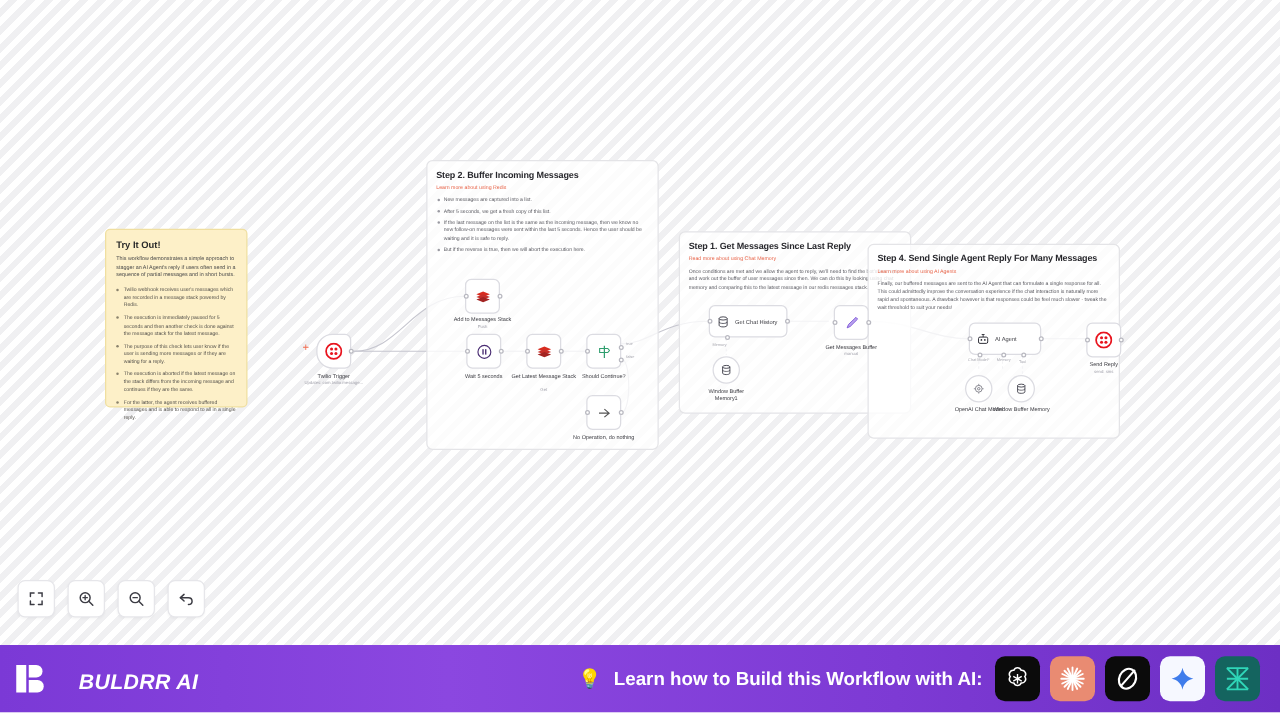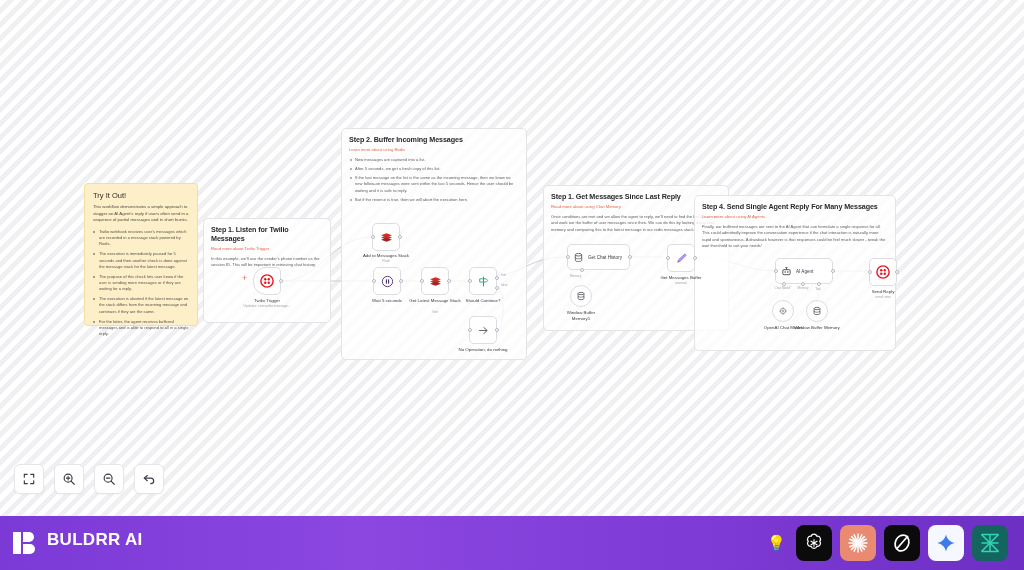--- a/index.html
+++ b/index.html
@@ -27,21 +27,21 @@
   .sticky {
     position: absolute;
     background: #fdf0c8;
     border: 1px solid #f0dfa0;
     border-radius: 4px;
     padding: 7px 8px;
     color: #3a3a3a;
   }
   .sticky h3 {
     font-size: 7.5px;
-    font-weight: 400;
+    font-weight: 700;
     color: #2b2b2b;
     margin-bottom: 4px;
   }
   .sticky p {
     font-size: 4.3px;
     line-height: 1.55;
     color: #4a4a4a;
     margin-bottom: 5px;
   }
   .sticky ul { list-style: none; }
@@ -206,22 +206,23 @@
     left: 0; bottom: 0;
     width: 1024px; height: 54px;
     background: linear-gradient(90deg, #7b39d6 0%, #8b47e0 35%, #7d3ad4 70%, #6d2fc4 100%);
     display: flex;
     align-items: center;
     justify-content: space-between;
     padding: 0 12px;
   }
   .brand {
     display: flex;
-    align-items: flex-start;
-    gap: 9px;
+    align-items: flex-end;
+    gap: 25px;
+    font-style: italic;
   }
   .brand-logo {
     width: 26px; height: 26px;
     display: flex;
   }
   .brand-name {
     color: #ffffff;
     font-size: 17px;
     font-weight: 700;
     letter-spacing: 0.3px;
@@ -292,27 +293,20 @@
     <p>This workflow demonstrates a simple approach to stagger an AI Agent's reply if users often send in a sequence of partial messages and in short bursts.</p>
     <ul>
       <li>Twilio webhook receives user's messages which are recorded in a message stack powered by Redis.</li>
       <li>The execution is immediately paused for 5 seconds and then another check is done against the message stack for the latest message.</li>
       <li>The purpose of this check lets user know if the user is sending more messages or if they are waiting for a reply.</li>
       <li>The execution is aborted if the latest message on the stack differs from the incoming message and continues if they are the same.</li>
       <li>For the latter, the agent receives buffered messages and is able to respond to all in a single reply.</li>
     </ul>
   </div>
 
-  <div class="panel" style="left:203px; top:218px; width:128px; height:105px;">
-    <div class="panel-head">
-      <div class="panel-title">Step 1. Listen for Twilio Messages</div>
-      <a class="panel-link" href="#">Read more about Twilio Trigger</a>
-      <div class="panel-body">In this example, we'll use the sender's phone number as the session ID. This will be important in retrieving chat history.</div>
-    </div>
-  </div>
 
   <div class="panel" style="left:341px; top:128px; width:186px; height:232px;">
     <div class="panel-head">
       <div class="panel-title">Step 2. Buffer Incoming Messages</div>
       <a class="panel-link" href="#">Learn more about using Redis</a>
       <ul class="panel-list">
         <li>New messages are captured into a list.</li>
         <li>After 5 seconds, we get a fresh copy of this list.</li>
         <li>If the last message on the list is the same as the incoming message, then we know no new follow-on messages were sent within the last 5 seconds. Hence the user should be waiting and it is safe to reply.</li>
         <li>But if the reverse is true, then we will abort the execution here.</li>
@@ -532,20 +526,21 @@
         <rect x="1" y="2" width="8" height="22" fill="#ffffff"></rect>
         <path d="M11 2 H17 A5 5 0 0 1 17 12 H11 Z" fill="#ffffff"></path>
         <path d="M11 14 H18 A5 5 0 0 1 18 24 H11 Z" fill="#ffffff"></path>
       </svg>
     </span>
     <span class="brand-name">BULDRR AI</span>
   </div>
 
   <div class="cta">
     <span class="bulb">💡</span>
+    <span class="cta-text">Learn how to Build this Workflow with AI:</span>
 
     <div class="ai-icons">
 
       <div class="ai-chip chip-openai">
         <svg width="24" height="24" viewBox="0 0 24 24">
           <path d="M12 3.2 a3.1 3.1 0 0 1 2.9 2 a3.1 3.1 0 0 1 3.2 1.6 a3.1 3.1 0 0 1 -0.3 3.5 a3.1 3.1 0 0 1 0.3 3.5 a3.1 3.1 0 0 1 -3.2 1.6 a3.1 3.1 0 0 1 -5.8 0 a3.1 3.1 0 0 1 -3.2 -1.6 a3.1 3.1 0 0 1 0.3 -3.5 a3.1 3.1 0 0 1 -0.3 -3.5 a3.1 3.1 0 0 1 3.2 -1.6 a3.1 3.1 0 0 1 2.9 -2 Z" fill="none" stroke="#ffffff" stroke-width="1.25"></path>
           <path d="M12 8.2 L12 15.8 M8.6 10.1 L15.4 13.9 M8.6 13.9 L15.4 10.1" stroke="#ffffff" stroke-width="1.1" fill="none"></path>
         </svg>
       </div>
 

